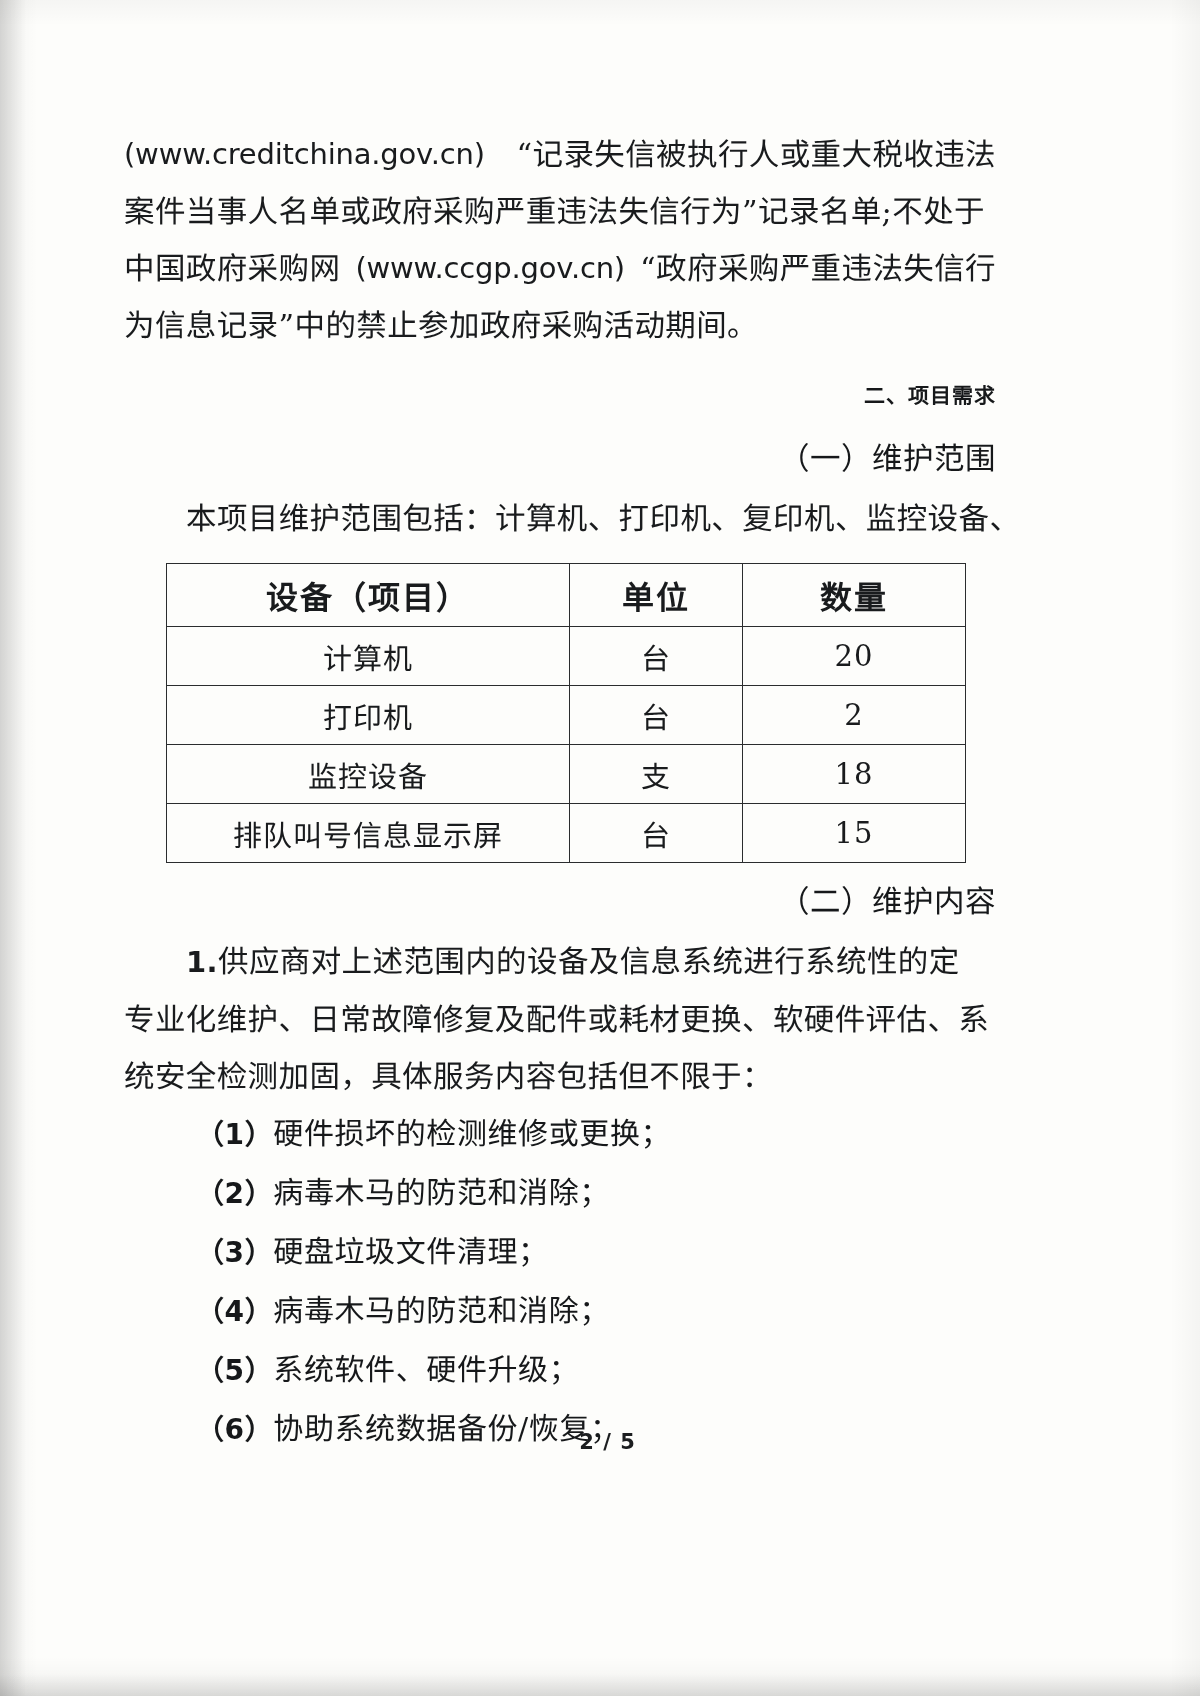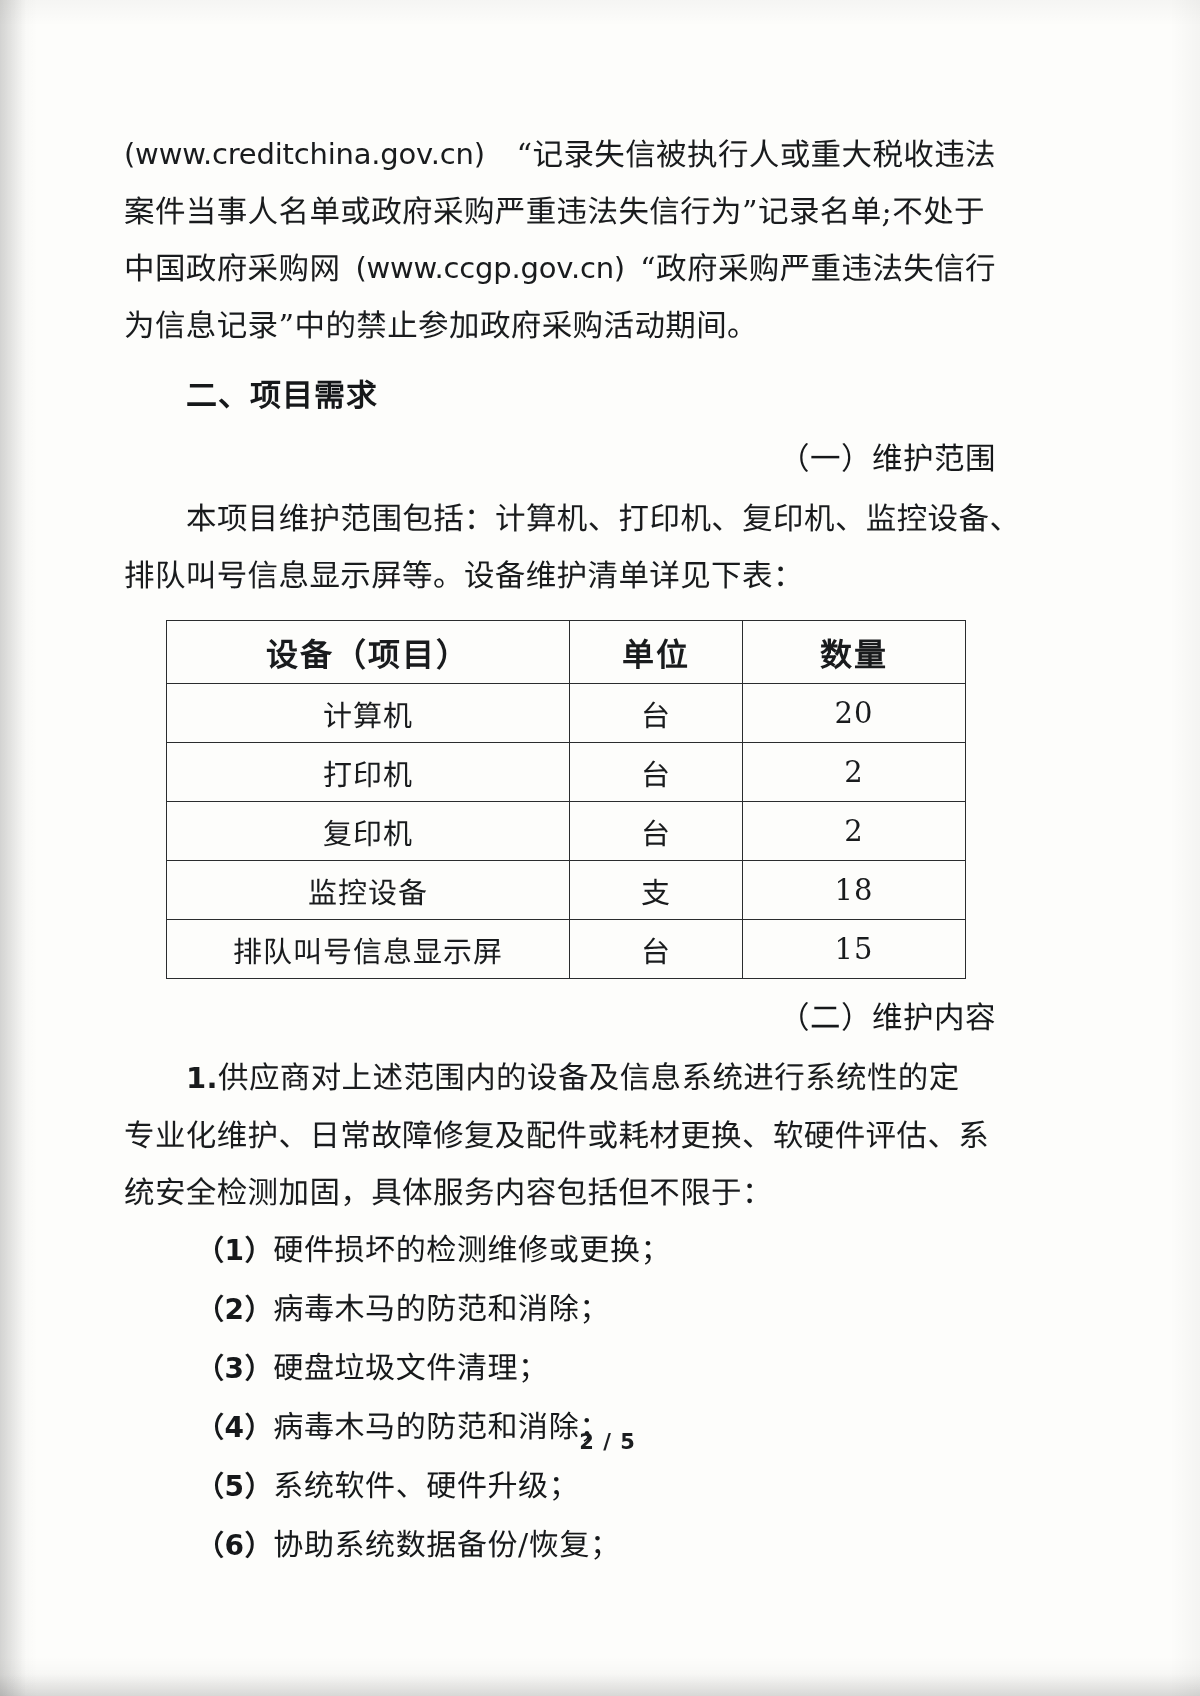--- a/index.html
+++ b/index.html
@@ -53,27 +53,28 @@
     justify-content: space-between;
   }
 
   .latin {
     font-family: "DejaVu Sans", "Liberation Sans", sans-serif;
     font-size: 29px;
     letter-spacing: -0.2px;
   }
 
   .h2 {
-    font-size: 31px;
+    font-size: 21px;
     line-height: 60px;
     font-weight: 700;
     margin: 12px 0 0 0;
     padding-left: 62px;
     letter-spacing: 1px;
     font-family: Liberation Serif, serif;
+    text-align: right;
   }
 
   .h3 {
     font-size: 30.5px;
     line-height: 58px;
     margin: 4px 0 0 0;
     padding-left: 58px;
     letter-spacing: 0.5px;
     text-align: right;
   }
@@ -185,44 +186,38 @@
         </span>
       <span class="ln">为信息记录”中的禁止参加政府采购活动期间。</span>
     </div>
 
     <div class="h2">二、项目需求</div>
 
     <div class="h3">（一）维护范围</div>
 
     <div class="para body-para">
       <span class="ln indent2">本项目维护范围包括：计算机、打印机、复印机、监控设备、</span>
-      <span class="ln">排队叫号信息显示屏等。设备维护清单详见下表：</span>
     </div>
 
     <table class="equip-table">
       <thead>
         <tr>
           <th class="col-name">设备（项目）</th>
           <th class="col-unit">单位</th>
           <th class="col-qty">数量</th>
         </tr>
       </thead>
       <tbody>
         <tr>
           <td>计算机</td>
           <td>台</td>
           <td class="num-cell">20</td>
         </tr>
         <tr>
           <td>打印机</td>
-          <td>台</td>
-          <td class="num-cell">2</td>
-        </tr>
-        <tr>
-          <td>复印机</td>
           <td>台</td>
           <td class="num-cell">2</td>
         </tr>
         <tr>
           <td>监控设备</td>
           <td>支</td>
           <td class="num-cell">18</td>
         </tr>
         <tr>
           <td>排队叫号信息显示屏</td>

